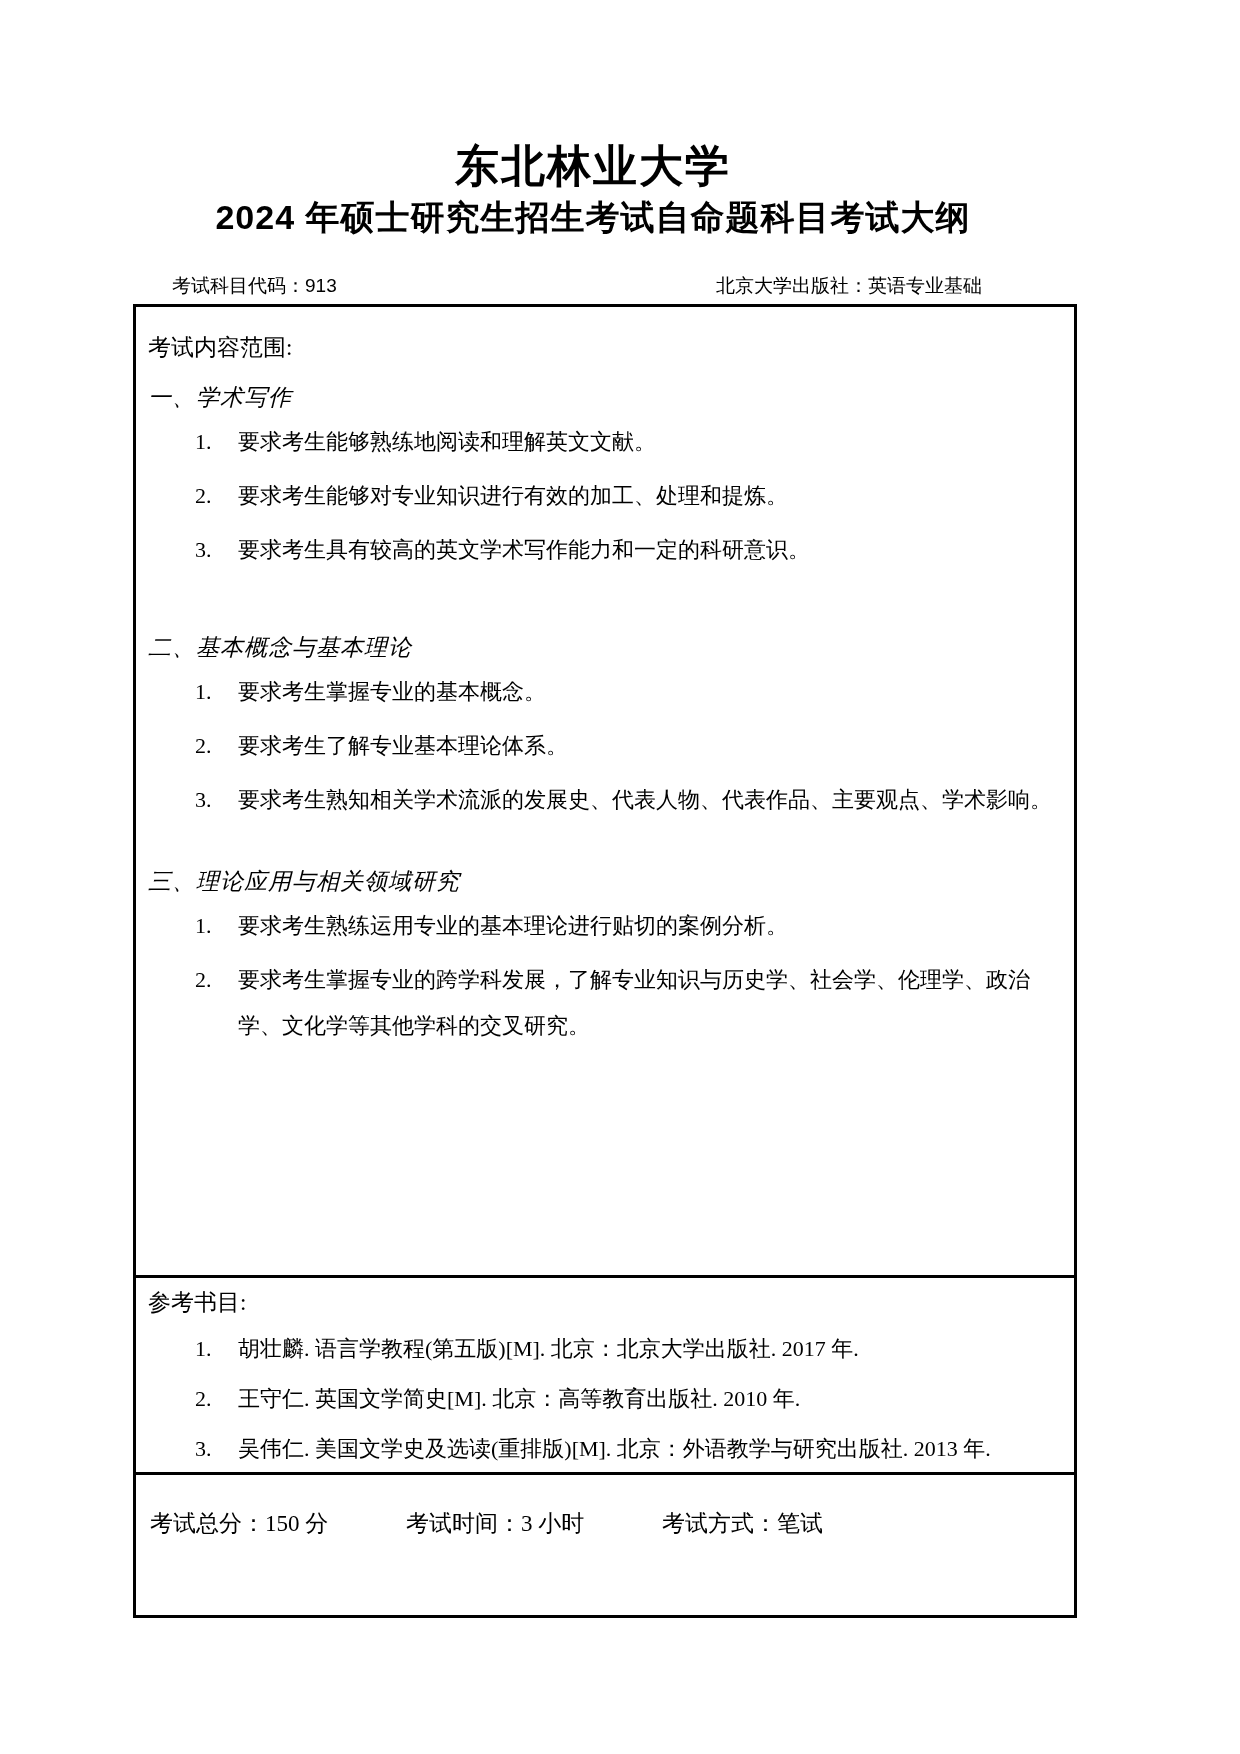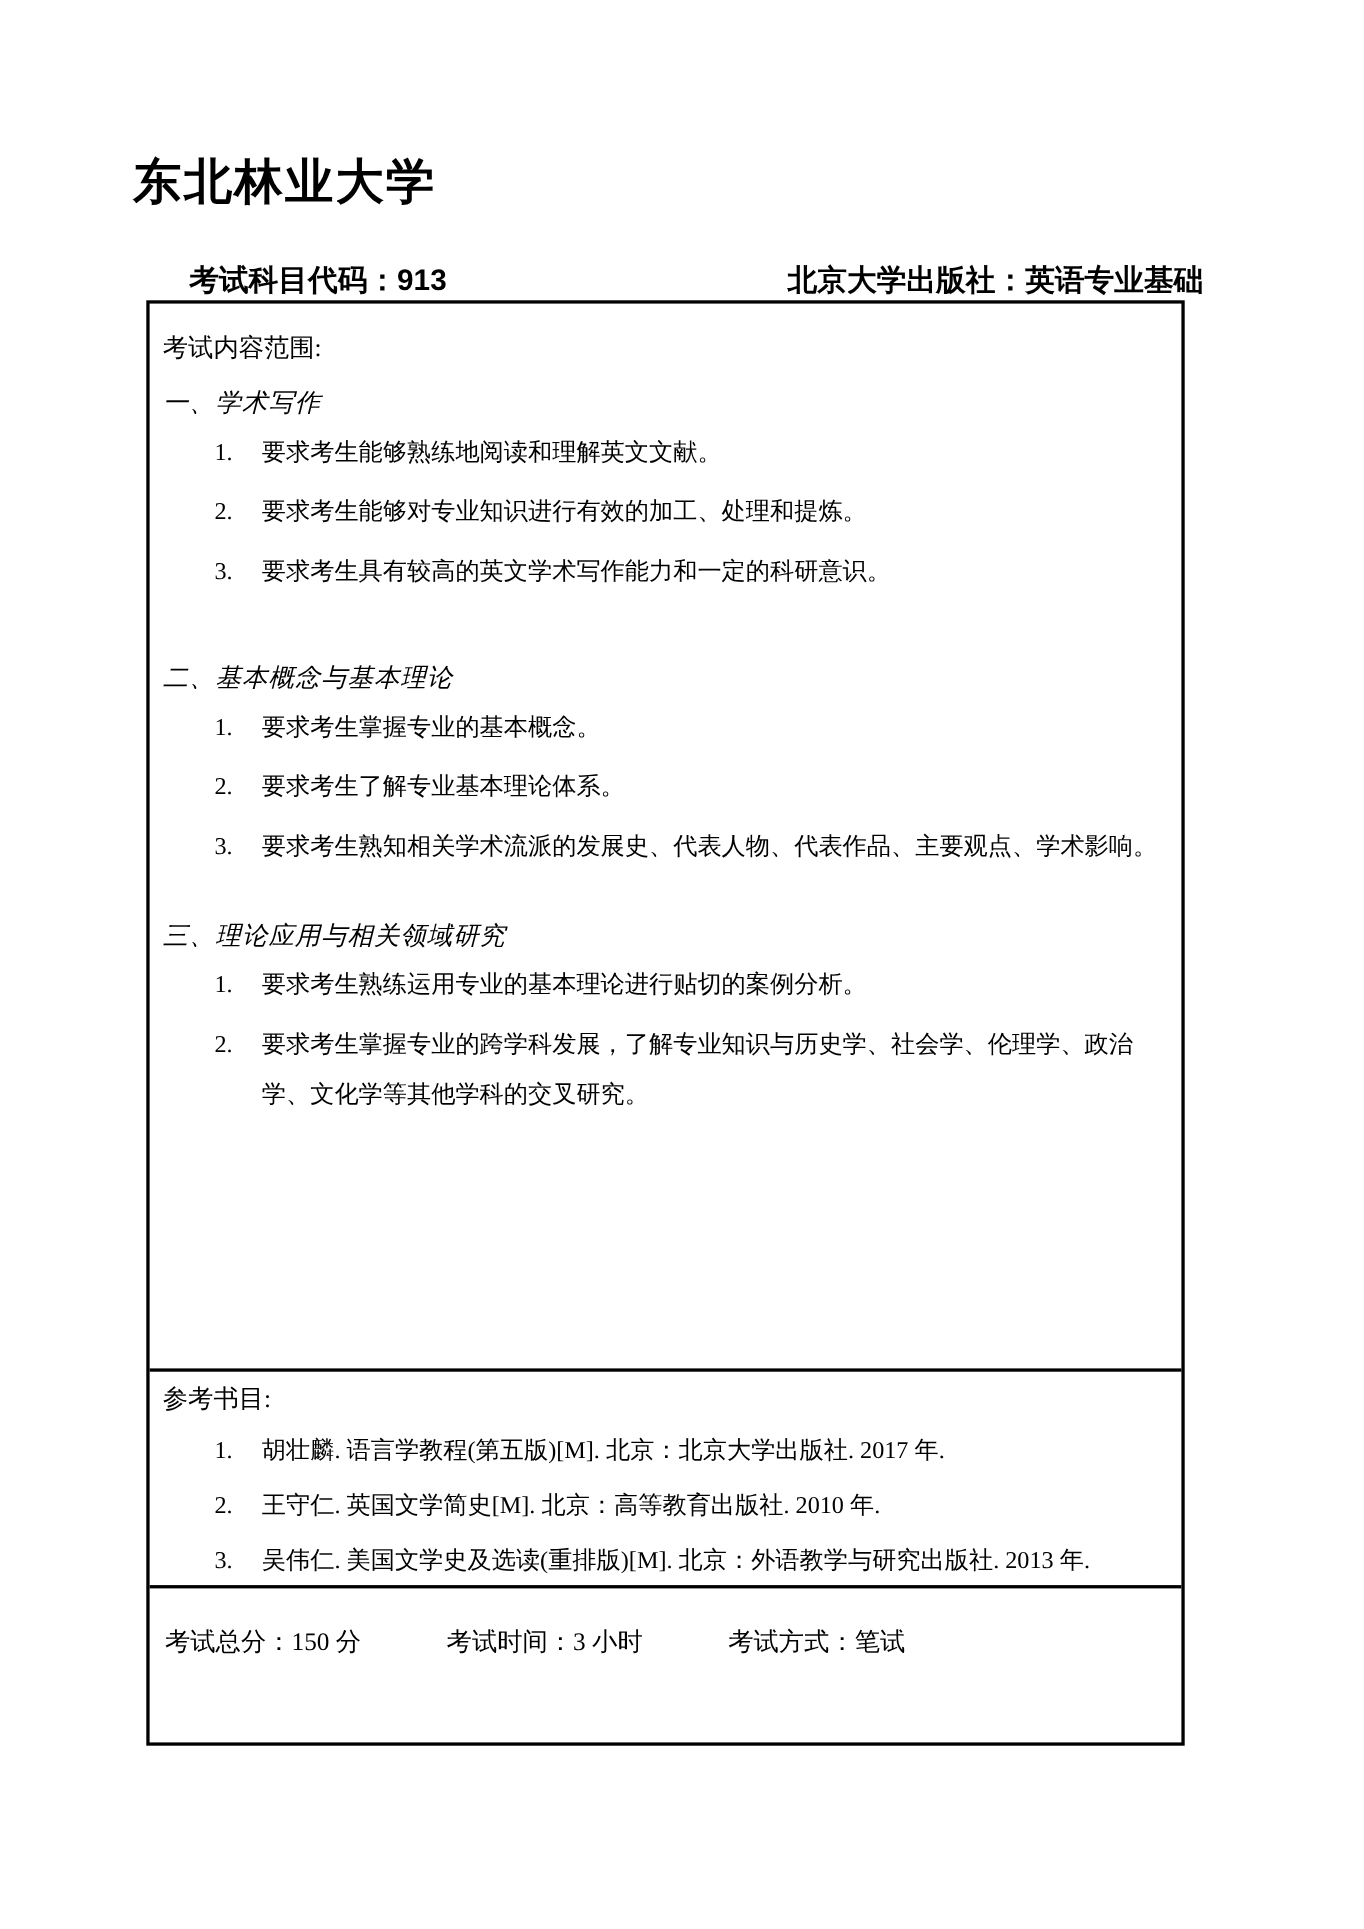--- a/index.html
+++ b/index.html
@@ -19,40 +19,41 @@
   .content{
     margin-left:133px;
     width:944px;
   }
   .doc-title{
     margin:143px 0 0 0;
     font-family:"Liberation Sans","DejaVu Sans",sans-serif;
     font-weight:bold;
     font-size:44px;
     line-height:46px;
+    text-align:center;
     letter-spacing:2px;
     transform:translateX(-12px);
   }
   .doc-subtitle{
     margin-top:9px;
     font-family:"Liberation Sans","DejaVu Sans",sans-serif;
     font-weight:bold;
     font-size:34px;
     line-height:38px;
     text-align:center;
     letter-spacing:1px;
     transform:translateX(-12px);
   }
   .meta-row{
     position:relative;
-    margin-top:52px;
+    margin-top:36px;
     height:28px;
     font-family:"Liberation Sans","DejaVu Sans",sans-serif;
-    font-weight:bold;
-    font-size:27px;
+    font-weight:normal;
+    font-size:19px;
     line-height:28px;
   }
   .meta-code{position:absolute;left:39px;top:0;white-space:nowrap;}
   .meta-name{position:absolute;left:583px;top:0;white-space:nowrap;}
   .outline-box{
     margin-top:4px;
     border:3px solid var(--border);
   }
   .sec{box-sizing:border-box;overflow:hidden;}
   .sec-scope{
@@ -100,20 +101,21 @@
   }
   .exam-part{margin-right:72px;}
 </style>
 </head>
 <body>
 
 <div class="content">
 
   <h1 class="doc-title">东北林业大学</h1>
 
+  <h2 class="doc-subtitle">2024 年硕士研究生招生考试自命题科目考试大纲</h2>
 
   <div class="meta-row">
     <span class="meta-code"><span>考试科目代码：</span><span>913</span></span>
     <span class="meta-name"><span>北京大学出版社：</span><span>英语专业基础</span></span>
   </div>
 
   <div class="outline-box">
 
     <div class="sec sec-scope">
       <div class="sec-heading">考试内容范围:</div>

